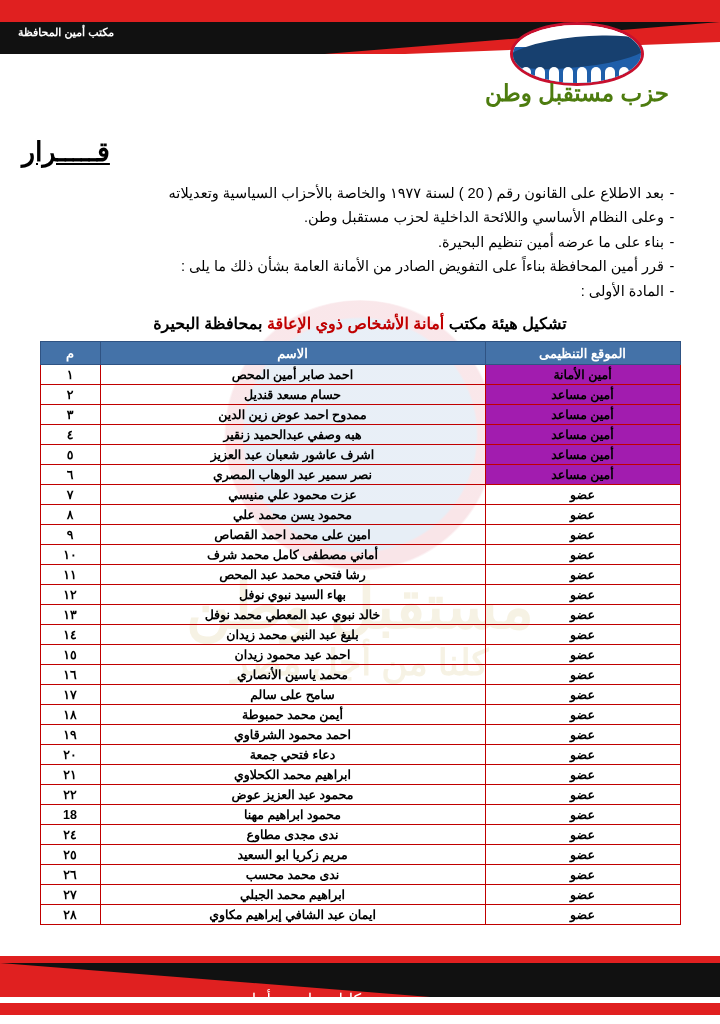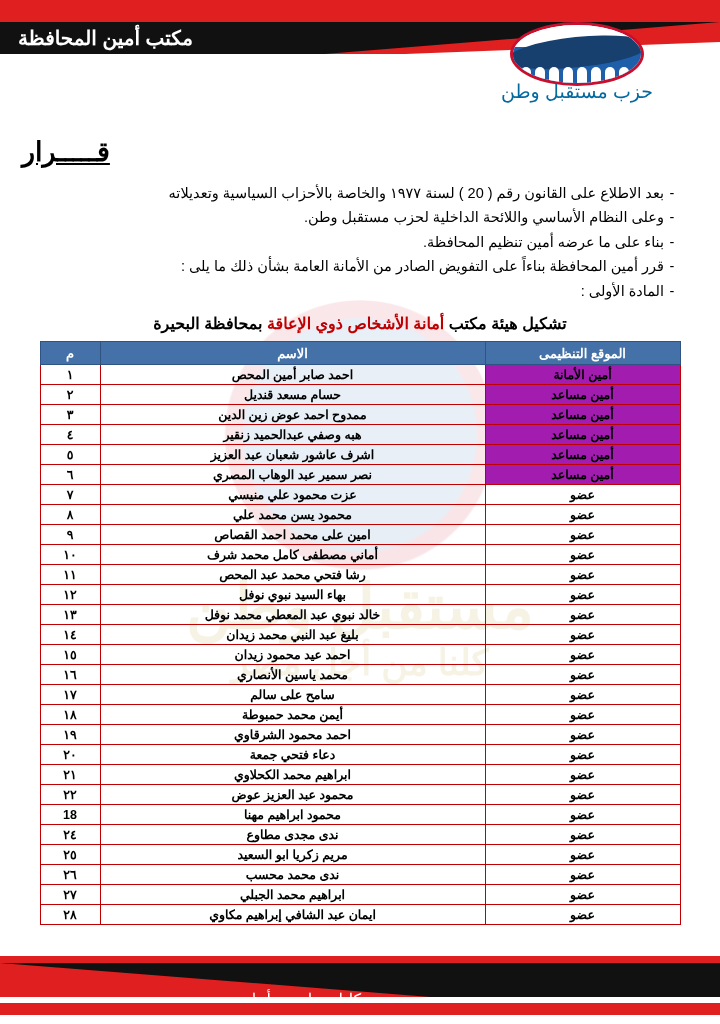--- a/index.html
+++ b/index.html
@@ -38,21 +38,21 @@
     background: #111111;
   }
   .header-title {
     position: absolute;
     top: 26px;
     left: 0;
     width: 700px;
     text-align: left;
     direction: rtl;
     color: #ffffff;
-    font-size: 20px;
+    font-size: 11px;
     font-weight: bold;
     font-family: "Liberation Sans", sans-serif;
     padding-left: 18px;
     box-sizing: border-box;
   }
   .header-white {
     position: absolute;
     top: 54px; left: 0;
     width: 720px;
     height: 64px;
@@ -124,23 +124,23 @@
     height: 16px;
     background: #ffffff;
     border-radius: 5px 5px 0 0;
   }
   .logo-text {
     position: absolute;
     top: 60px;
     right: 30px;
     width: 190px;
     text-align: center;
-    color: #0369a1;
-    font-weight: normal;
-    font-size: 19px;
+    color: #4d7c0f;
+    font-weight: bold;
+    font-size: 23px;
     font-family: "Liberation Sans", sans-serif;
     direction: rtl;
   }
 
   
   .watermark {
     position: absolute;
     top: 270px;
     left: 50%;
     transform: translateX(-50%);
@@ -380,21 +380,21 @@
     <div class="preamble-row">
       <span class="dash">-</span>
       <span class="ptext">بعد الاطلاع على القانون رقم ( 20 ) لسنة ١٩٧٧ والخاصة بالأحزاب السياسية وتعديلاته</span>
     </div>
     <div class="preamble-row">
       <span class="dash">-</span>
       <span class="ptext">وعلى النظام الأساسي واللائحة الداخلية لحزب مستقبل وطن.</span>
     </div>
     <div class="preamble-row">
       <span class="dash">-</span>
-      <span class="ptext">بناء على ما عرضه أمين تنظيم المحافظة.</span>
+      <span class="ptext">بناء على ما عرضه أمين تنظيم البحيرة.</span>
     </div>
     <div class="preamble-row">
       <span class="dash">-</span>
       <span class="ptext">قرر أمين المحافظة بناءاً على التفويض الصادر من الأمانة العامة بشأن ذلك ما يلى :</span>
     </div>
     <div class="preamble-row">
       <span class="dash">-</span>
       <span class="ptext">المادة الأولى :</span>
     </div>
   </div>

